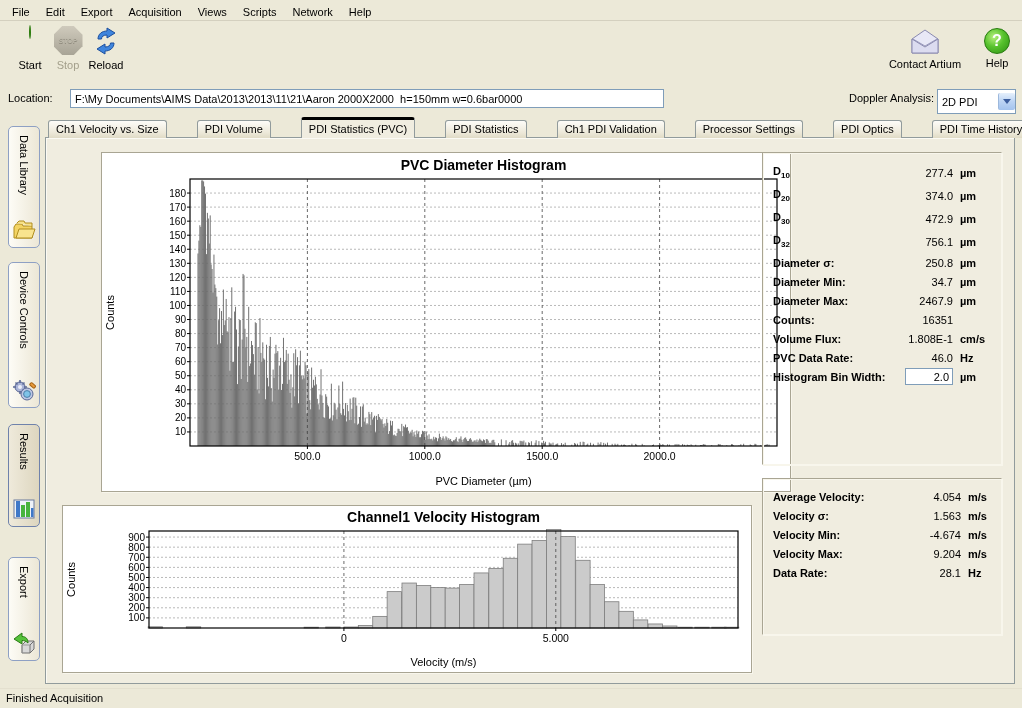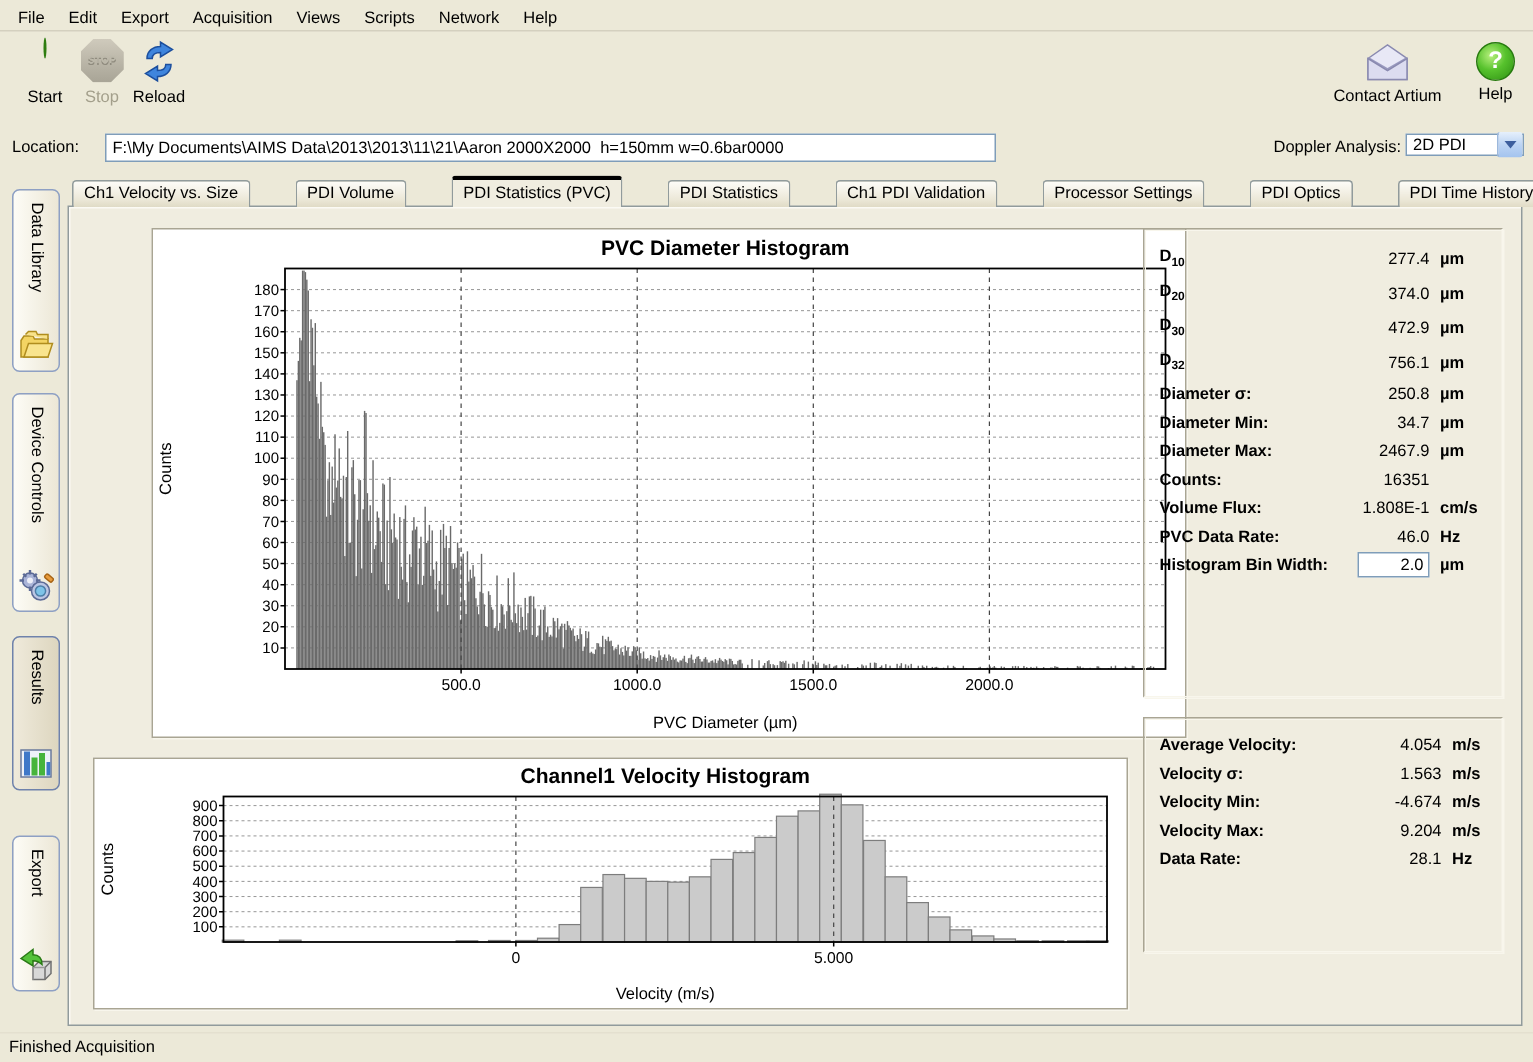--- a/index.html
+++ b/index.html
@@ -31,21 +31,21 @@
     background:radial-gradient(circle at 9px 8px,#b8f07e 0%,#57c22d 45%,#2d8f12 100%);
     border:1px solid #267a0e; color:#fff; font-weight:bold; font-size:16px;
     display:flex; align-items:center; justify-content:center; }
 
   
   #locrow { position:absolute; left:0; top:86px; width:1022px; height:26px; }
   #loclabel { position:absolute; left:8px; top:6px; }
   #locinput { position:absolute; left:70px; top:3px; width:594px; height:19px;
     border:1px solid #7f9db9; background:#fff; font:11px "Liberation Sans",sans-serif; padding:0 4px; }
   #doplabel { position:absolute; right:88px; top:6px; }
-  #dopselect { position:absolute; right:6px; top:3px; width:79px; height:15px; background:#fff;
+  #dopselect { position:absolute; right:6px; top:3px; width:79px; height:25px; background:#fff;
     border:1px solid #7f9db9; display:flex; align-items:center; cursor:default; }
   #dopselect .dval { flex:1; padding-left:4px; }
   .dd-btn { width:17px; height:17px; background:linear-gradient(#e6f0fc,#bcd4f4 50%,#a3c3ee);
     border-left:1px solid #9cb8dc; border-radius:2px; display:flex; align-items:center; justify-content:center; }
   .dd-btn .chev { width:0; height:0; border-left:4px solid transparent; border-right:4px solid transparent;
     border-top:5px solid #3c5e9e; }
 
   
   .side-btn { position:absolute; left:8px; width:32px; border:1px solid #8ea0c4; border-radius:5px;
     background:linear-gradient(90deg,#fdfcf6,#ece7d6); display:flex; flex-direction:column;

